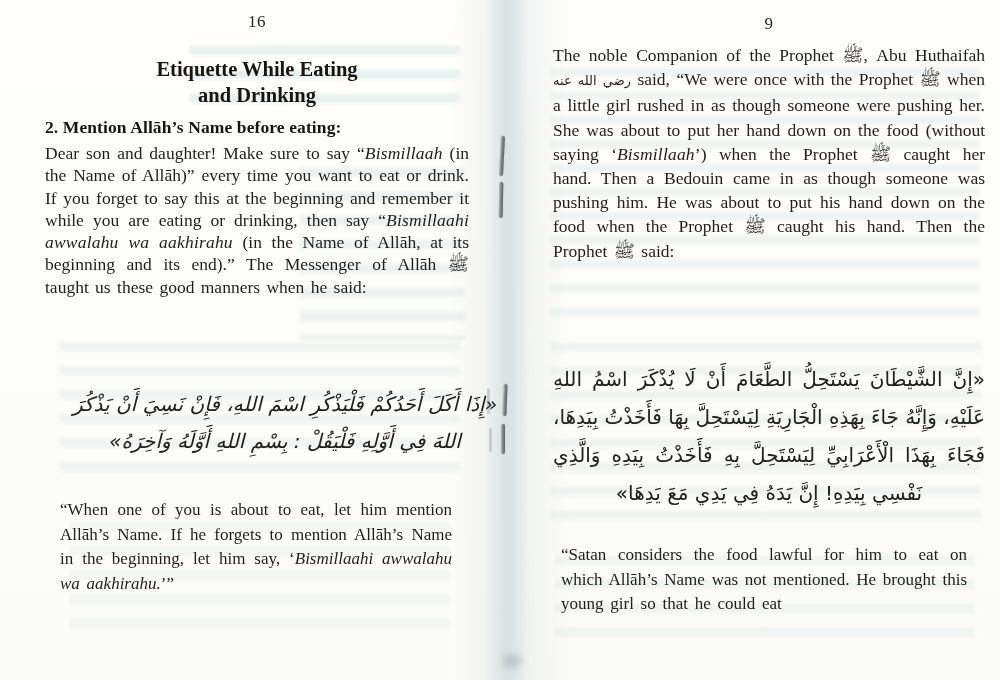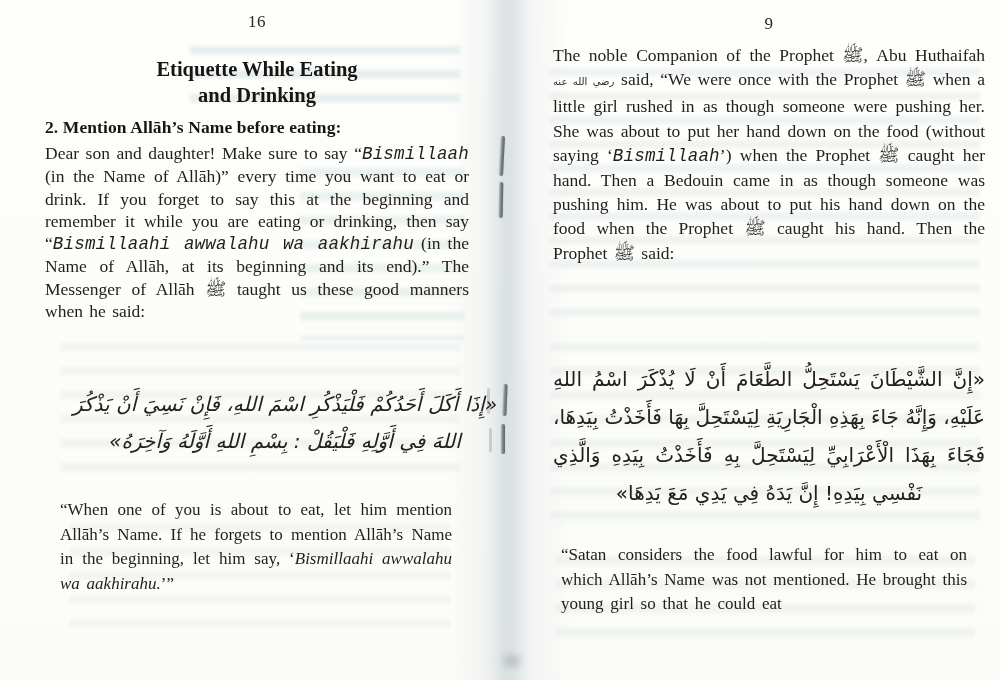--- a/index.html
+++ b/index.html
@@ -59,34 +59,34 @@
   }
   .heading{
     text-align:center;font-weight:bold;font-size:20.5px;line-height:26px;color:#171512;
   }
   .subheading{
     font-weight:bold;font-size:17.5px;color:#171512;letter-spacing:.1px;
   }
   .body-text{
     font-size:17.5px;line-height:22.3px;text-align:justify;word-spacing:2px;color:#201e1b;
   }
-  .body-text i{letter-spacing:.2px;font-family:Liberation Mono, monospace;}
+  .body-text i{letter-spacing:.2px;}
   .rp .body-text{line-height:24.2px;}
   .hadith{
     direction:rtl;font-family:"DejaVu Sans","DejaVu Serif",sans-serif;
     font-size:20px;line-height:37px;color:#23211e;
     text-align:justify;text-align-last:center;
   }
   .hadith-left{padding:0 4px 0 28px;}
   .hadith-right{line-height:38px;}
   .translation{
     font-size:17px;line-height:24.6px;text-align:justify;word-spacing:2.5px;color:#201e1b;
   }
   .inline-arabic{
-    font-family:"DejaVu Sans",sans-serif;font-size:10px;color:#2a2825;
+    font-family:"DejaVu Sans",sans-serif;font-size:13px;color:#2a2825;
   }
 </style>
 </head>
 <body>
 
 <div class="scan">
 
   <div class="ghost" style="left:190px;top:38px;width:270px;height:78px;opacity:.85;"></div>
   <div class="ghost" style="left:300px;top:160px;width:165px;height:180px;opacity:.7;"></div>
   <div class="ghost" style="left:60px;top:335px;width:400px;height:150px;opacity:.45;"></div>

